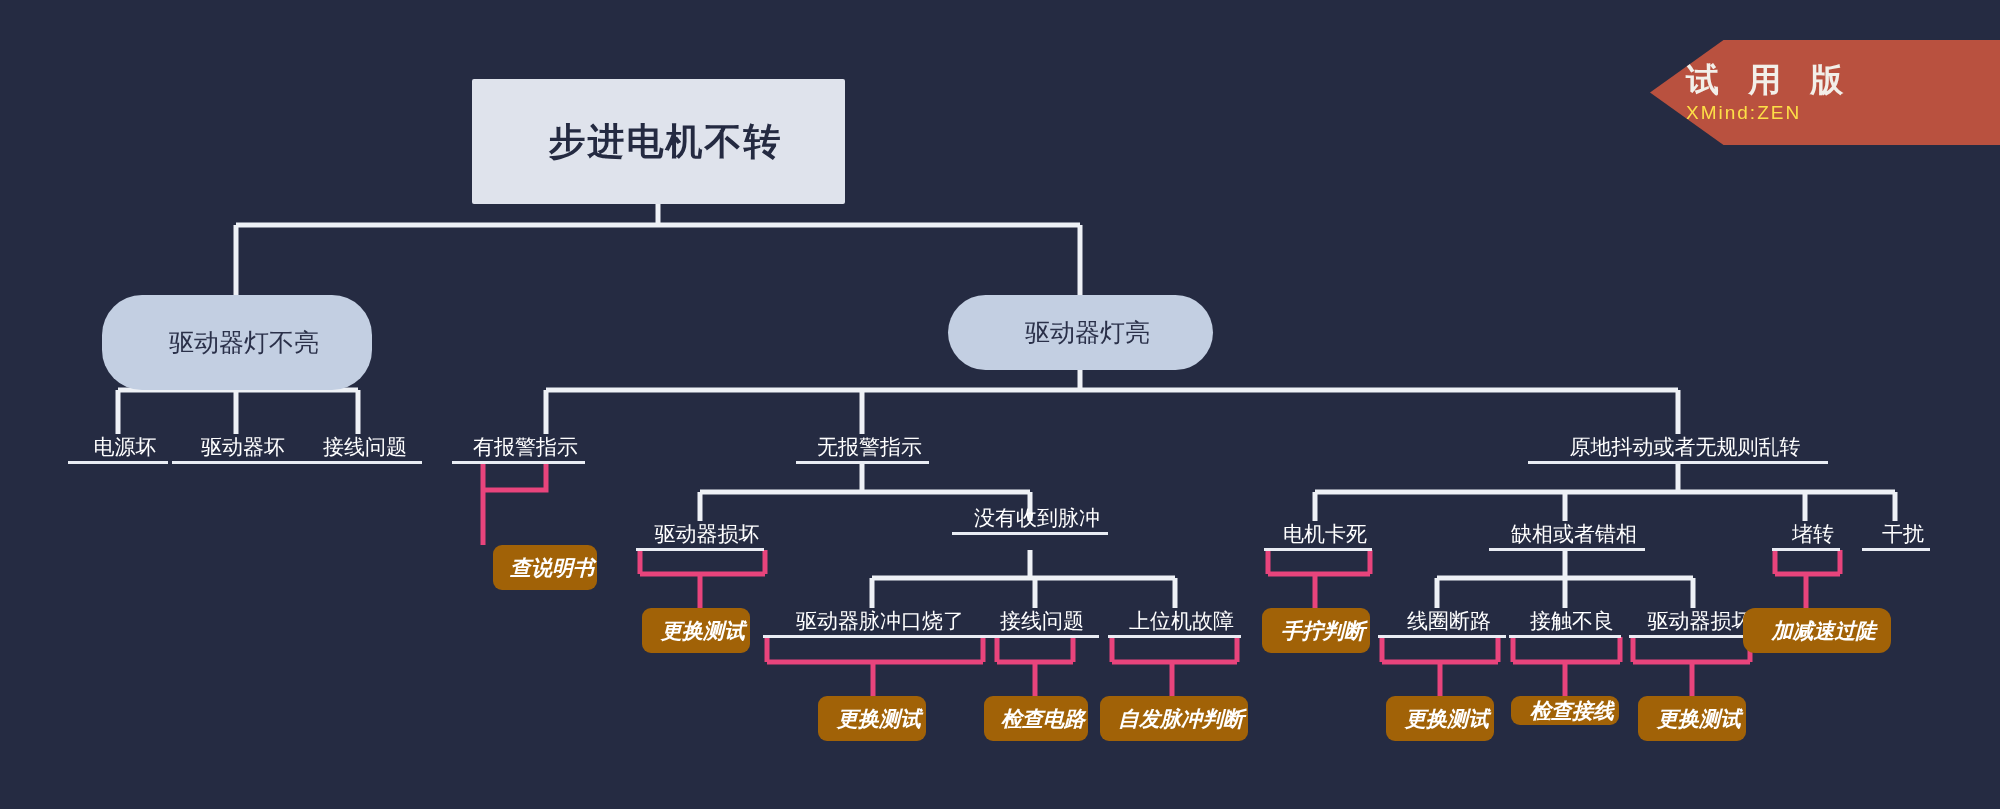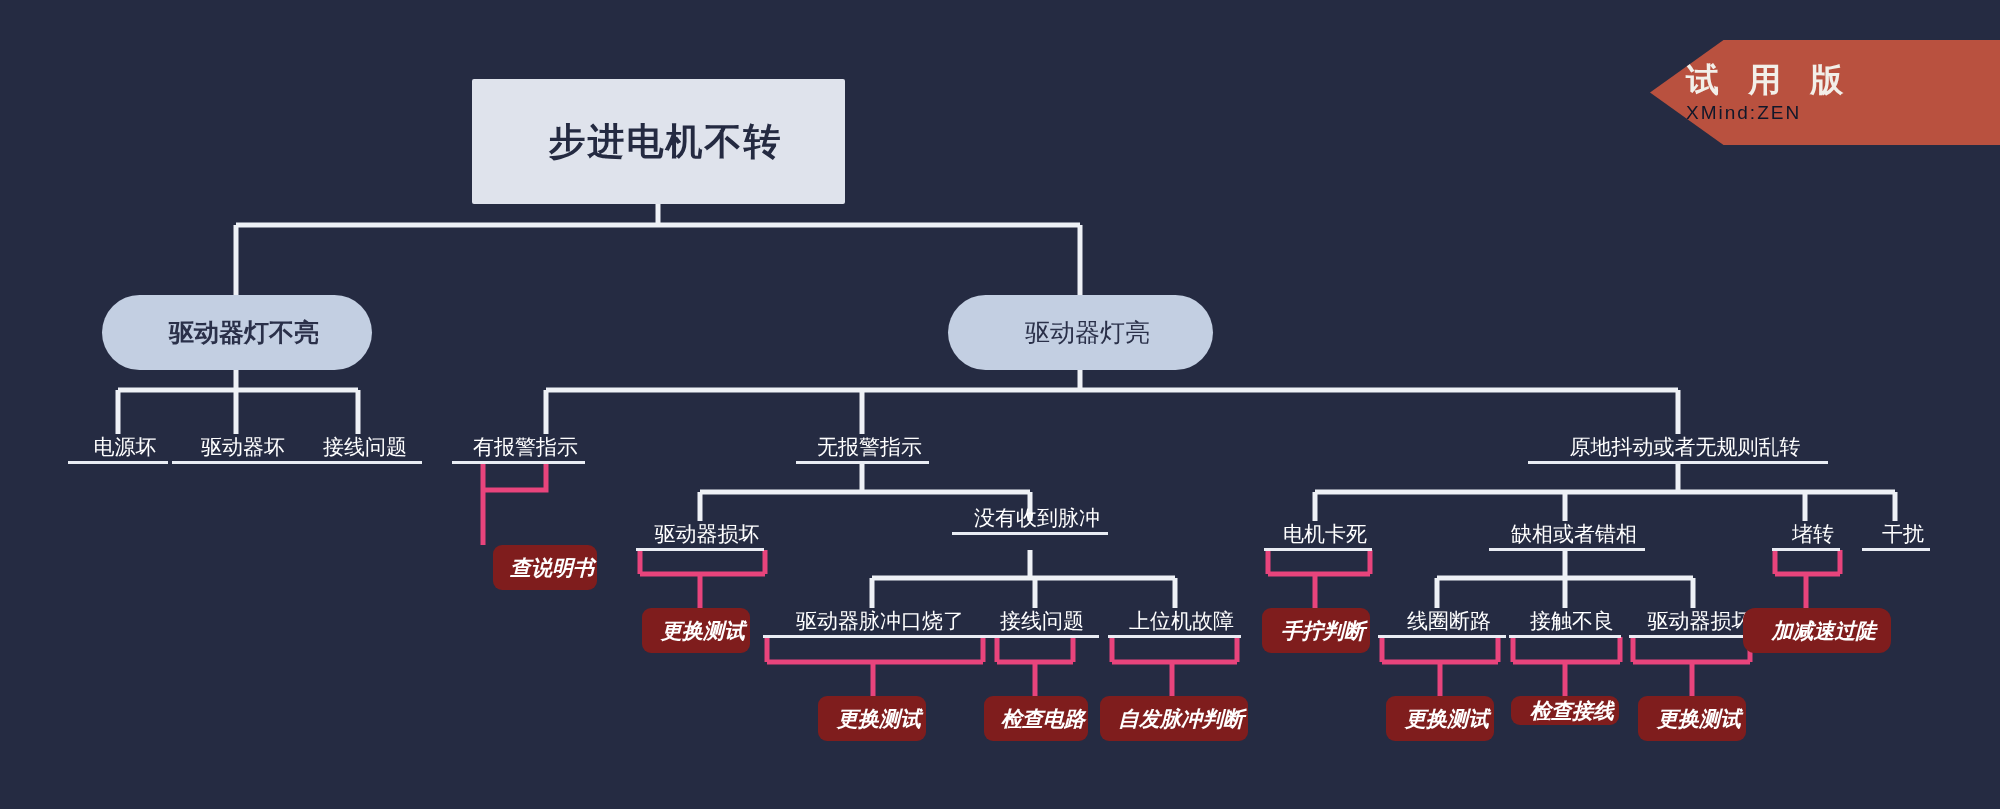--- a/index.html
+++ b/index.html
@@ -46,21 +46,21 @@
     letter-spacing: 10px;
     padding-left: 36px;
     line-height: 1.1;
     color: #f2efe9;
   }
   .trial-sub {
     margin-top: 4px;
     font-size: 19px;
     letter-spacing: 2px;
     padding-left: 36px;
-    color: #0f172a;
+    color: #fde047;
   }
 
   
   .node {
     position: absolute;
     box-sizing: border-box;
     display: flex;
     align-items: center;
     justify-content: center;
     white-space: nowrap;
@@ -90,21 +90,21 @@
   .node.underline {
     color: #ffffff;
     font-size: 21px;
     border-bottom: 3px solid #e9ecf3;
     padding-bottom: 2px;
     justify-content: center;
   }
 
   
   .node.action {
-    background: #7f1d1d;
+    background: #a16207;
     color: #ffffff;
     font-size: 21px;
     font-style: italic;
     font-weight: bold;
     border-radius: 9px;
   }
 </style>
 </head>
 <body>
 
@@ -209,21 +209,21 @@
     </g>
   </svg>
 
   <div class="trial-banner">
     <div class="trial-title">试 用 版</div>
     <div class="trial-sub">XMind:ZEN</div>
   </div>
 
   <div class="node root" style="left:472px; top:79px; width:373px; height:125px;">步进电机不转</div>
 
-  <div class="node pill" style="left:102px; top:295px; width:270px; height:75px;font-weight:bold;">驱动器灯不亮</div>
+  <div class="node pill" style="left:102px; top:295px; width:270px; height:95px;">驱动器灯不亮</div>
   <div class="node pill" style="left:948px; top:295px; width:265px; height:75px;">驱动器灯亮</div>
 
   <div class="node underline" style="left:68px; top:434px; width:100px; height:30px;">电源坏</div>
   <div class="node underline" style="left:172px; top:434px; width:128px; height:30px;">驱动器坏</div>
   <div class="node underline" style="left:294px; top:434px; width:128px; height:30px;">接线问题</div>
 
   <div class="node underline" style="left:452px; top:434px; width:133px; height:30px;">有报警指示</div>
   <div class="node underline" style="left:796px; top:434px; width:133px; height:30px;">无报警指示</div>
   <div class="node underline" style="left:1528px; top:434px; width:300px; height:30px;">原地抖动或者无规则乱转</div>
 

